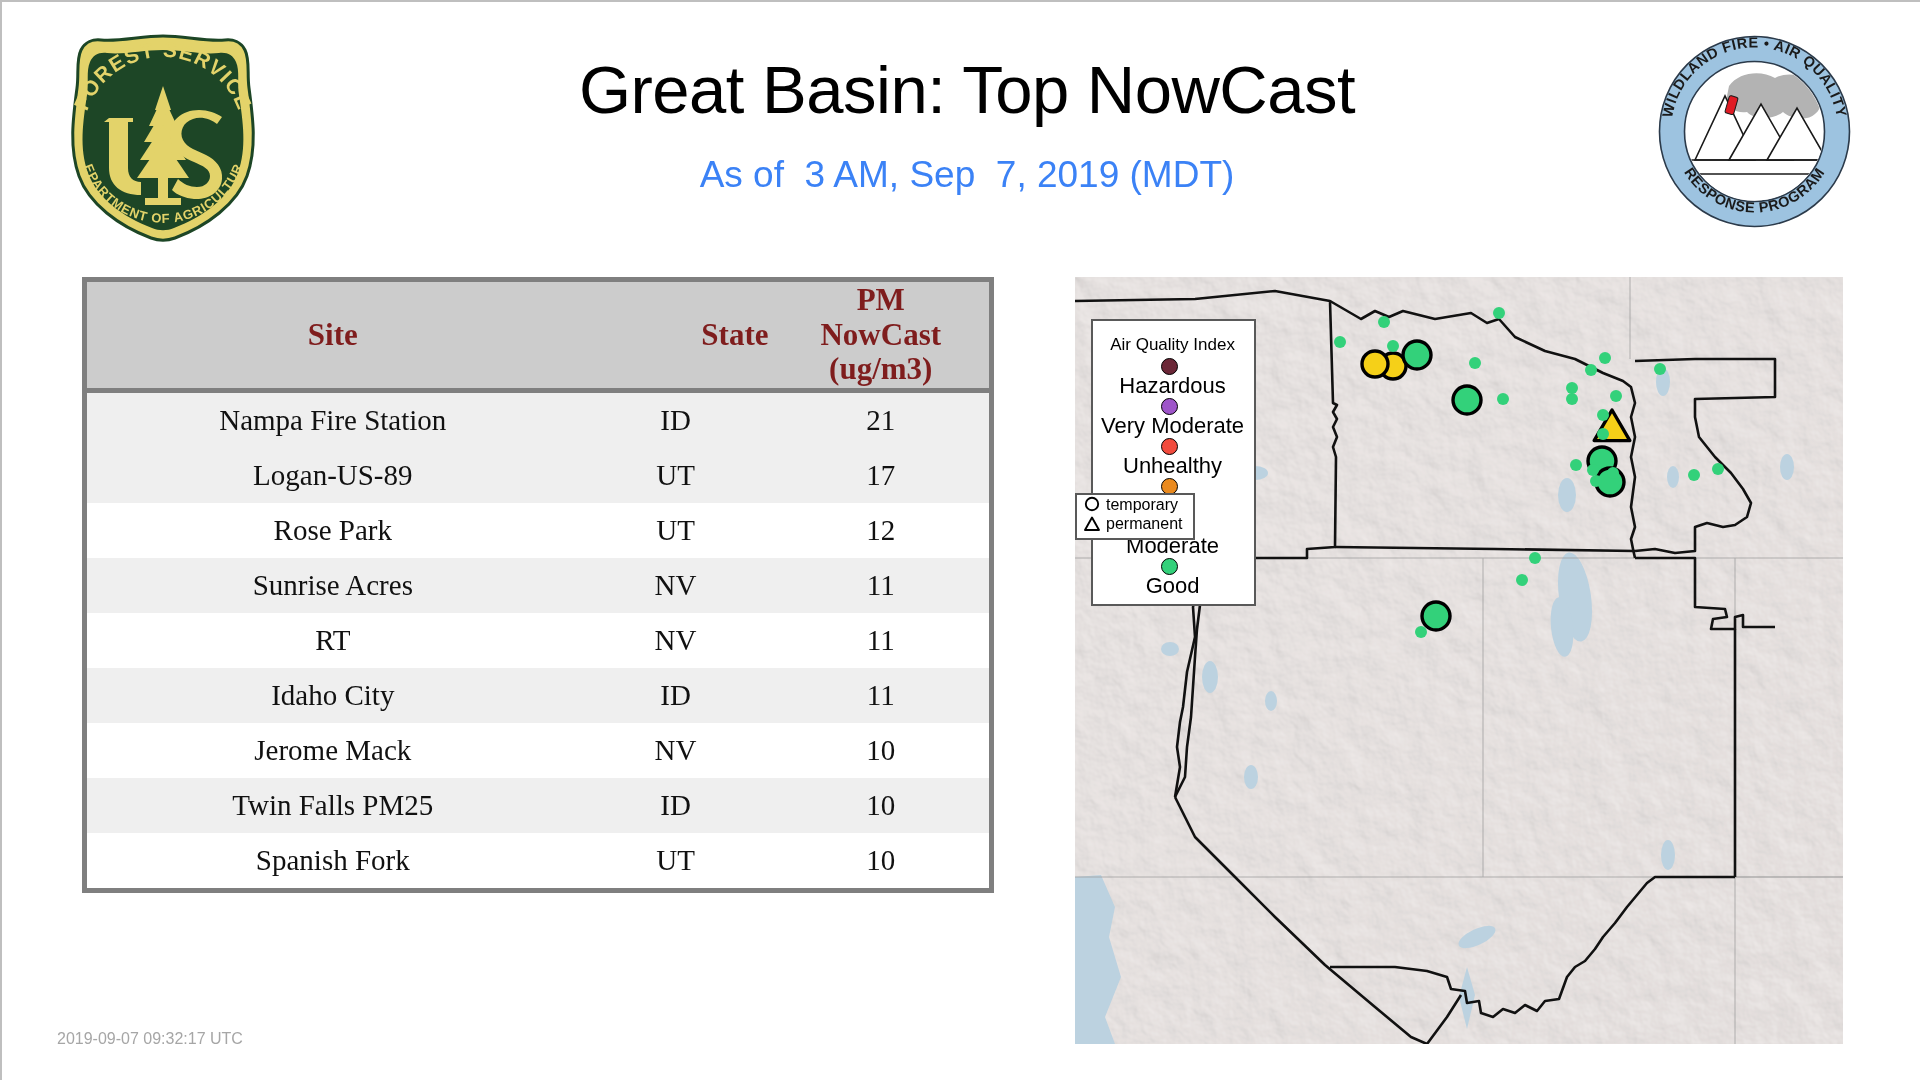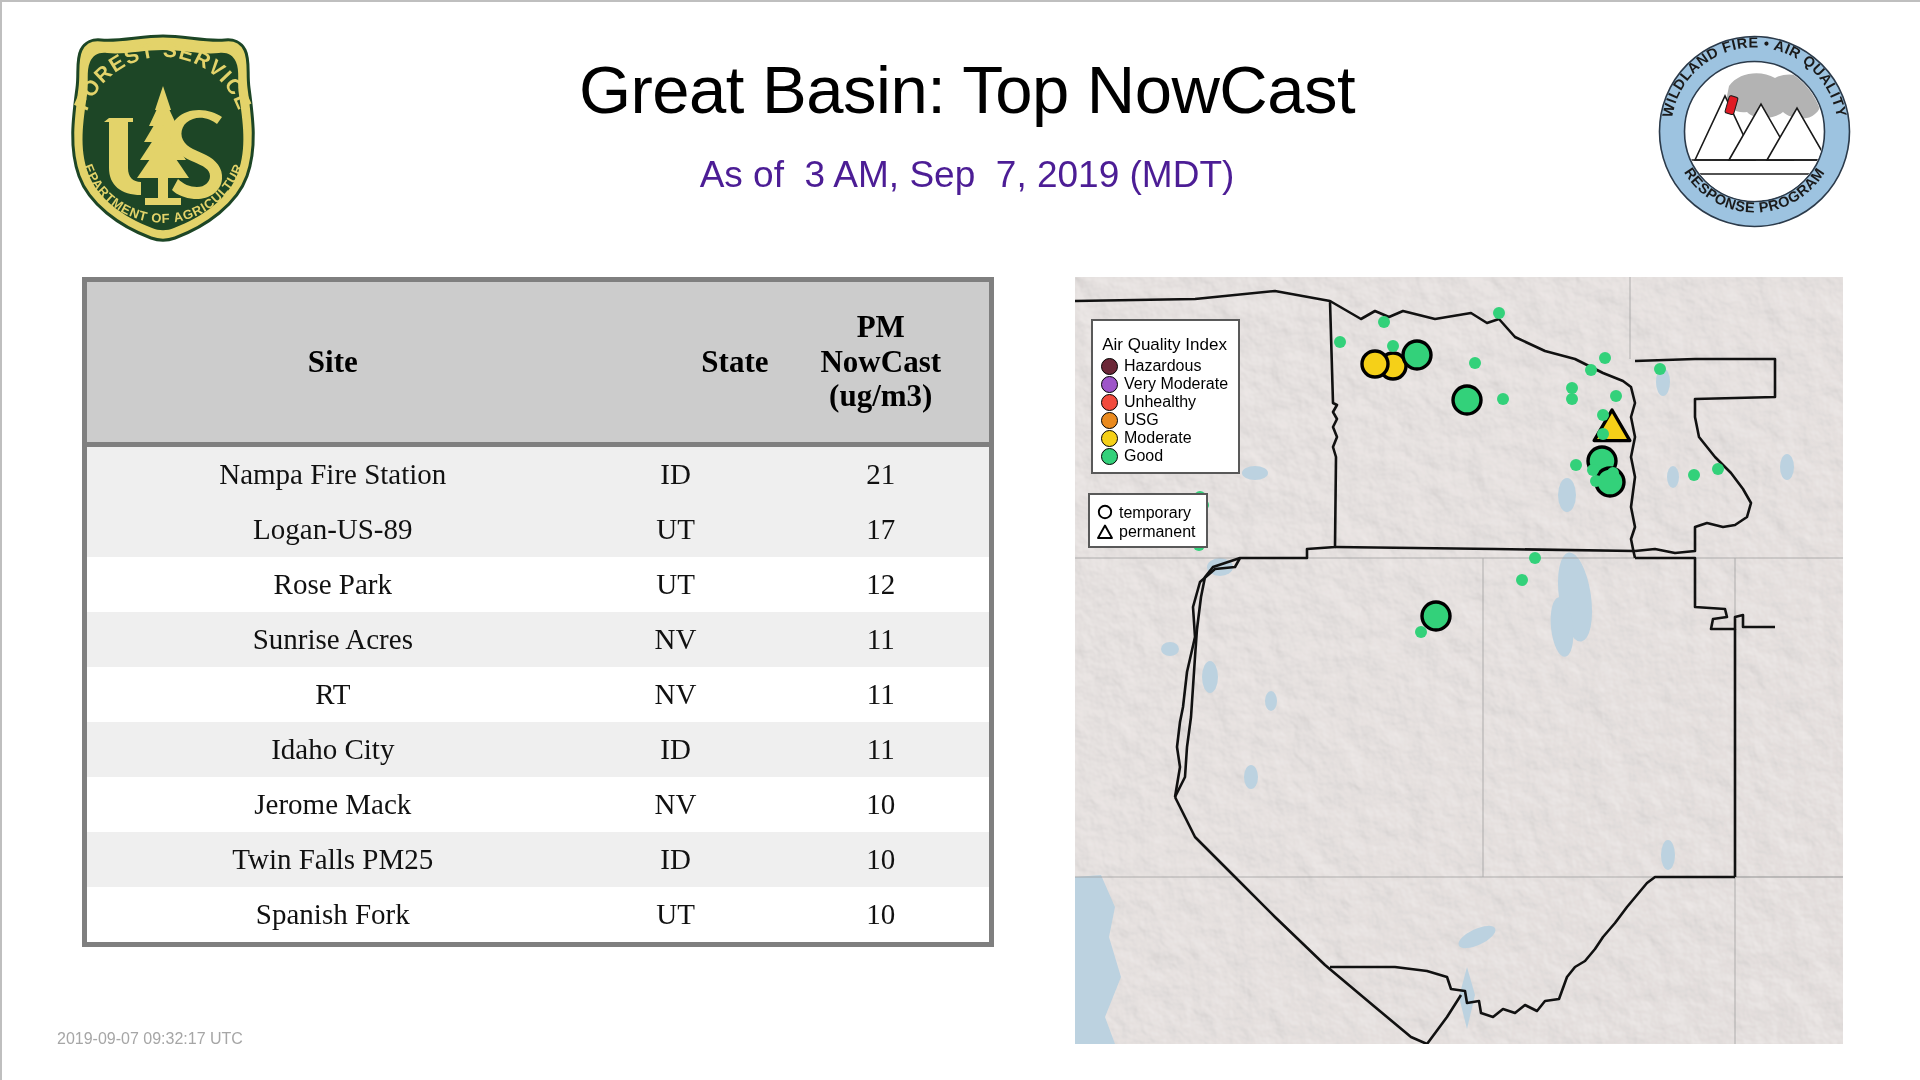--- a/index.html
+++ b/index.html
@@ -45,21 +45,21 @@
     font-weight: 400;
     line-height: 1.08;
     color: #000;
     letter-spacing: -0.5px;
     white-space: pre;
   }
   #sub-title {
     font-family: "Liberation Sans", sans-serif;
     font-size: 37px;
     font-weight: 400;
-    color: #4c1d95;
+    color: #3b82f6;
     margin-top: 28px;
     white-space: pre;
   }
 
   
   #wfaqrp-logo {
     position: absolute;
     left: 1655px; top: 32px;
     width: 195px; height: 195px;
   }
@@ -73,26 +73,26 @@
     box-sizing: border-box;
     background: #fff;
   }
   table.nowcast {
     border-collapse: collapse;
     width: 100%;
     font-family: "Liberation Serif", serif;
   }
   table.nowcast thead th {
     background: #cccccc;
-    color: #000000;
+    color: #7f1d1d;
     font-size: 31px;
     font-weight: bold;
     font-family: "Liberation Serif", serif;
     text-align: center;
-    padding: 28px 4px;
+    padding: 1px 4px;
     border-bottom: 5px solid #7f7f7f;
     line-height: 1.12;
   }
   table.nowcast thead th.c-site   { width: 54.5%; }
   table.nowcast thead th.c-state  { width: 21.5%; text-align: right; }
   table.nowcast thead th.c-pm     { width: 24.0%; }
   table.nowcast tbody td {
     font-size: 29px;
     text-align: center;
     padding: 11px 4px;
@@ -125,34 +125,36 @@
     left: 16px; top: 42px;
     padding: 13px 10px 6px 8px;
   }
   #aqi-legend .legend-title {
     font-size: 17px;
     text-align: center;
     margin: 1px 0 3px 0;
   }
   #aqi-legend .legend-row {
     display: flex;
-    font-size: 16px;
+    align-items: center;
+    font-size: 22px;
     line-height: 1.0;
     margin: 1px 0;
+    flex-direction: column;
   }
   #aqi-legend .swatch {
     width: 15px; height: 15px;
     border-radius: 50%;
     border: 1.5px solid #000;
     margin-right: 6px;
     flex: 0 0 auto;
   }
   #sensor-legend {
-    left: 13px; top: 216px;
-    padding: 8px 10px 4px 6px;
+    left: 0; top: 216px;
+    padding: 0 10px 4px 6px;
   }
   #sensor-legend .legend-row {
     display: flex;
     align-items: center;
     font-size: 16px;
     line-height: 1.05;
     margin: 1px 0;
   }
   #sensor-legend .shape {
     width: 18px; height: 18px;

